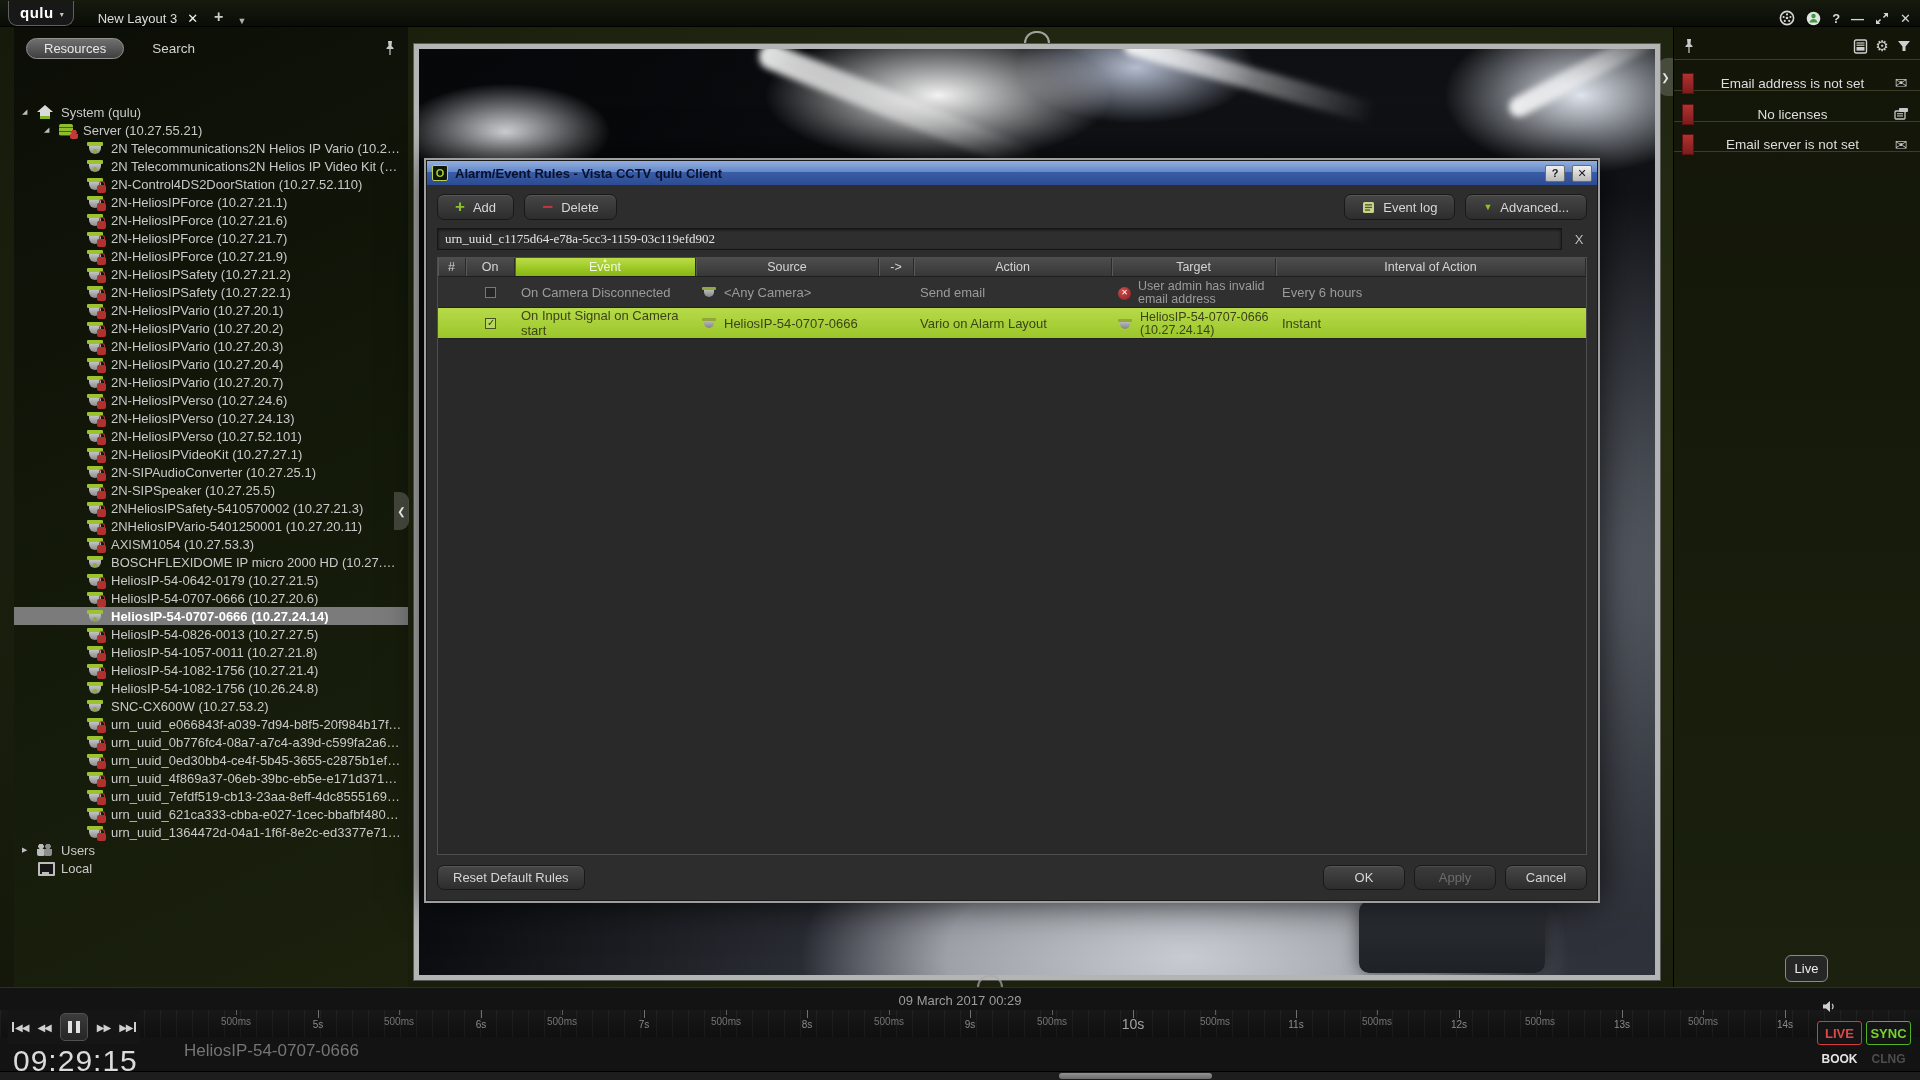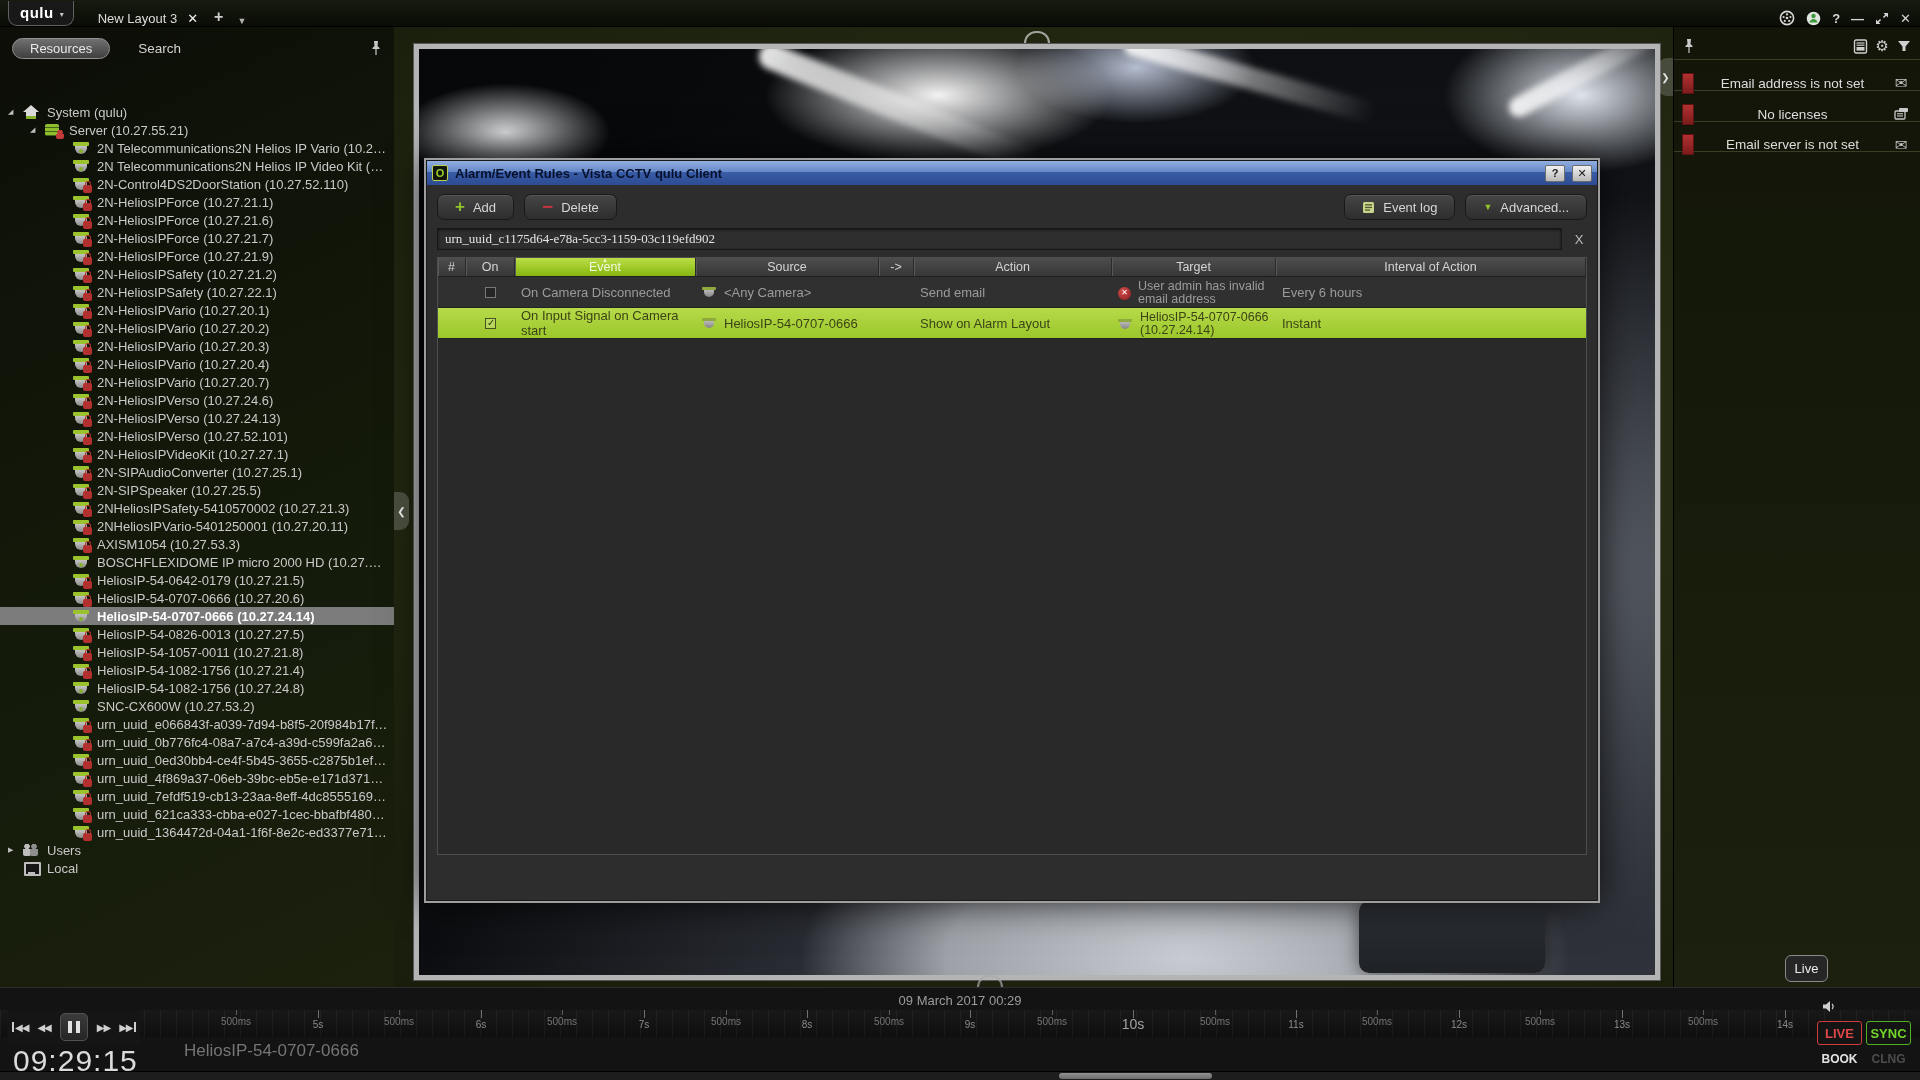--- a/index.html
+++ b/index.html
@@ -15,21 +15,21 @@
   .logo-text{color:#fff;font-weight:bold;font-size:15px;letter-spacing:.5px}
   .caret{color:#c5c5c5;font-size:8px;margin-top:5px}
   .layout-tab{display:flex;align-items:center;gap:10px;margin-left:24px;color:#dcdcdc;font-size:13px}
   .tab-close{color:#f2f2f2;font-weight:bold;font-size:13px}
   .tab-add{color:#cdcdcd;font-size:16px;margin-left:16px;font-weight:bold}
   .tab-dd{color:#b0b0b0;font-size:9px;margin-left:14px}
   .tb-icons{margin-left:auto;display:flex;align-items:center;gap:11px;margin-right:9px}
   .tb-ic{color:#d5d5d5;font-size:13px;font-weight:bold;display:flex;align-items:center}
 
   
-  .left-panel{position:absolute;left:0;top:27px;width:394px;bottom:93px;z-index:20;overflow:hidden;
+  .left-panel{position:absolute;left:14px;top:27px;width:394px;bottom:93px;z-index:20;overflow:hidden;
               background:linear-gradient(155deg,#0c0e07 0%,#141a0a 55%,#1b210d 100%)}
   .panel-tabs{display:flex;align-items:center;height:34px;padding:8px 12px 0}
   .res-pill{background:linear-gradient(180deg,#707070,#3f3f3f);border:1px solid #939393;border-radius:11px;
             color:#e8e8e8;font-size:13px;padding:2px 17px}
   .search-tab{color:#d2d2d2;font-size:13.5px;margin-left:28px}
   .pin-slot{margin-left:auto}
   .tree{position:absolute;left:0;right:0;top:76px;bottom:0;font-size:13px}
   .tree-row{display:flex;align-items:center;height:18px;white-space:nowrap;color:#c9c9c9;padding-left:8px;cursor:default}
   .tree-row.lvl1{padding-left:30px}
   .tree-row.lvl2{padding-left:58px}
@@ -538,21 +538,21 @@
         </span>
         <span class="tree-label">HeliosIP-54-1082-1756 (10.27.21.4)</span>
       </div>
 
       <div class="tree-row lvl2">
         <span class="tw"></span>
         <span class="tree-icon dotted icon-camera">
 
           <span class="badge-dot"></span>
         </span>
-        <span class="tree-label">HeliosIP-54-1082-1756 (10.27.24.8)</span>
+        <span class="tree-label">HeliosIP-54-1082-1756 (10.26.24.8)</span>
       </div>
 
       <div class="tree-row lvl2">
         <span class="tw"></span>
         <span class="tree-icon dotted icon-camera">
 
           <span class="badge-dot"></span>
         </span>
         <span class="tree-label">SNC-CX600W (10.27.53.2)</span>
       </div>
@@ -731,28 +731,35 @@
         <span class="td c0"></span>
         <span class="td c1 ctr">
           <span class="cbx checked"></span>
         </span>
         <span class="td c2">On Input Signal on Camera start</span>
         <span class="td c3">
           <span class="cam-mini"></span>
           <span>HeliosIP-54-0707-0666</span>
         </span>
         <span class="td c4"></span>
-        <span class="td c5">Show on Alarm Layout</span>
+        <span class="td c5">Vario on Alarm Layout</span>
         <span class="td c6 wrap">
           <span class="hide-err cam-mini"></span>
           <span>HeliosIP-54-0707-0666 (10.27.24.14)</span>
         </span>
         <span class="td c7">Instant</span>
       </div>
 
+  </div>
+  <div class="dlg-footer">
+    <button class="btn sm">Reset Default Rules</button>
+    <span class="spacer"></span>
+    <button class="btn sm" style="min-width:82px">OK</button>
+    <button class="btn sm disabled" style="min-width:82px">Apply</button>
+    <button class="btn sm" style="min-width:82px">Cancel</button>
   </div>
 </div>
 
 <div class="right-panel">
   <div class="rp-head">
     <span>
       <svg width="12" height="16" viewBox="0 0 12 16">
           <path d="M4 1h4l-.5 5 2 2v1H2.5v-1l2-2z" fill="#c9c9c9"></path>
           <rect x="5.4" y="9" width="1.2" height="6" fill="#c9c9c9"></rect>
         </svg>

